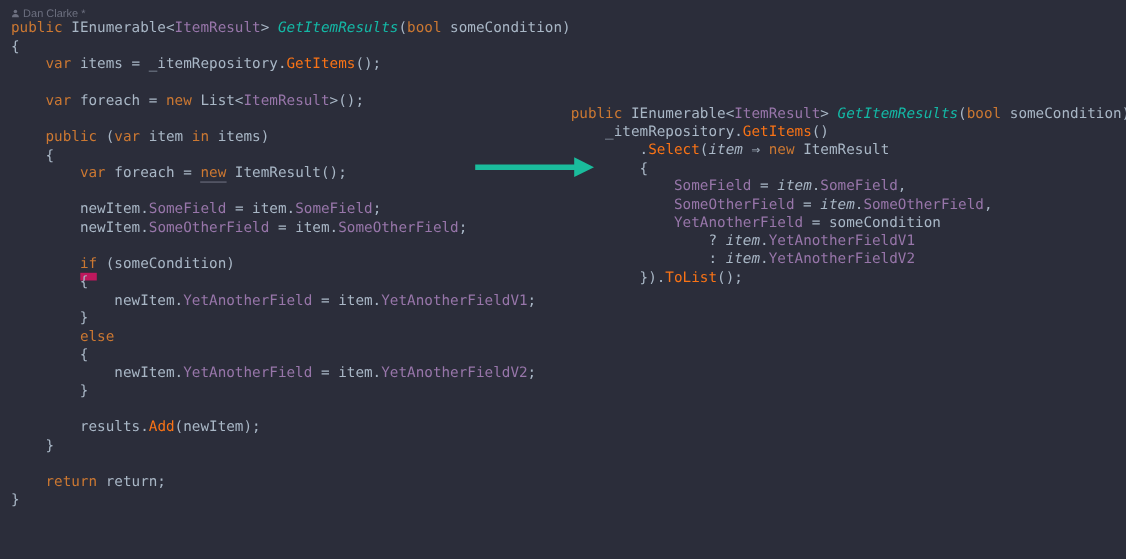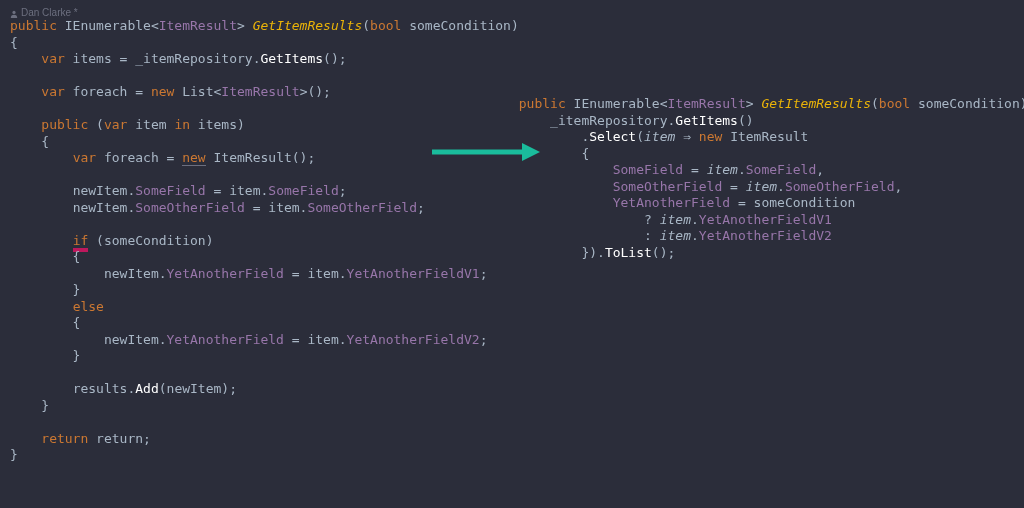--- a/index.html
+++ b/index.html
@@ -44,25 +44,25 @@
       padding-top: 78px;
     }
     .arrow {
       position: absolute;
       left: 430px;
       top: 140px;
     }
     pre { white-space: pre; }
     .kw { color: #cc7832; }
     .generic { color: #9876aa; }
-    .method { color: #eab308; font-style: italic; }
+    .method { color: #14b8a6; font-style: italic; }
     .new-kw { color: #cc7832; border-bottom: 1px solid #6c6f7f; }
-    .if-kw { color: #cc7832; border-bottom: 4px solid #be185d; }
+    .if-kw { color: #cc7832; border-bottom: 7px solid #be185d; }
     .field-ref { color: #9876aa; text-align: right; }
-    .call { color: #ffffff; }
+    .call { color: #f97316; }
     .item-var { color: #a9b7c6; font-style: italic; }
   </style>
 </head>
 <body>
 
 <div class="author-tag">
   <span class="author-icon">
     <svg viewBox="0 0 10 10" width="8" height="8">
         <circle cx="5" cy="3" r="2" fill="#6c6f7f"></circle>
         <path d="M1 10 Q1 6 5 6 Q9 6 9 10" fill="#6c6f7f"></path>

